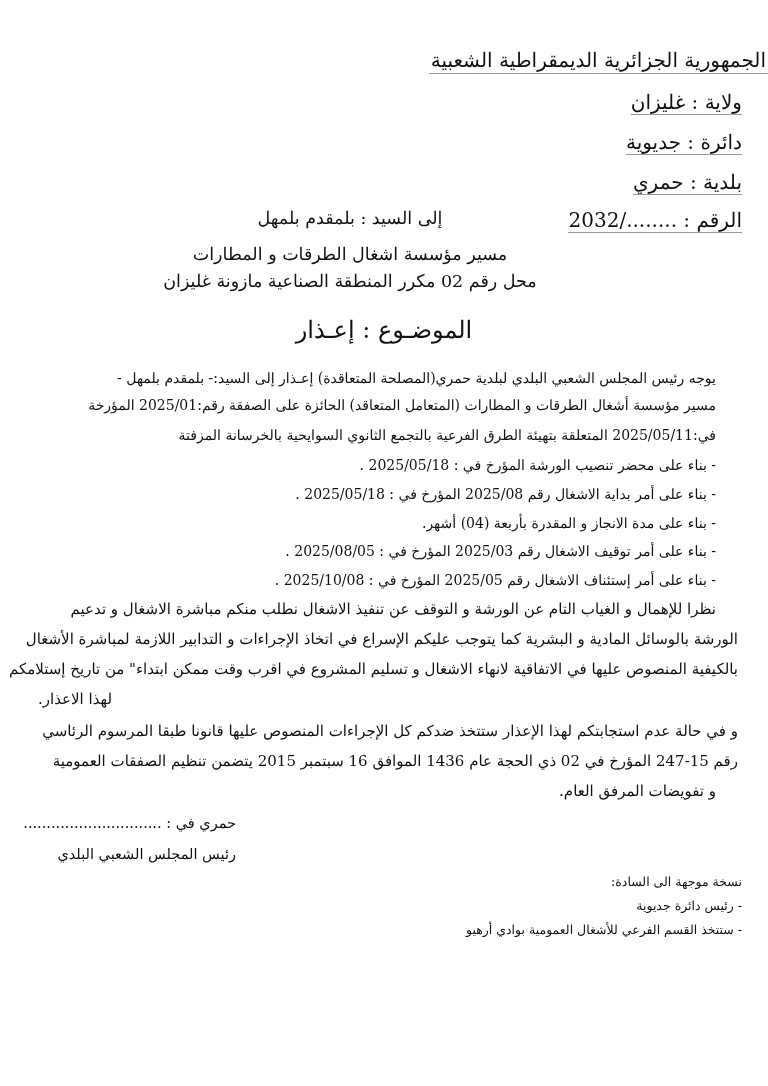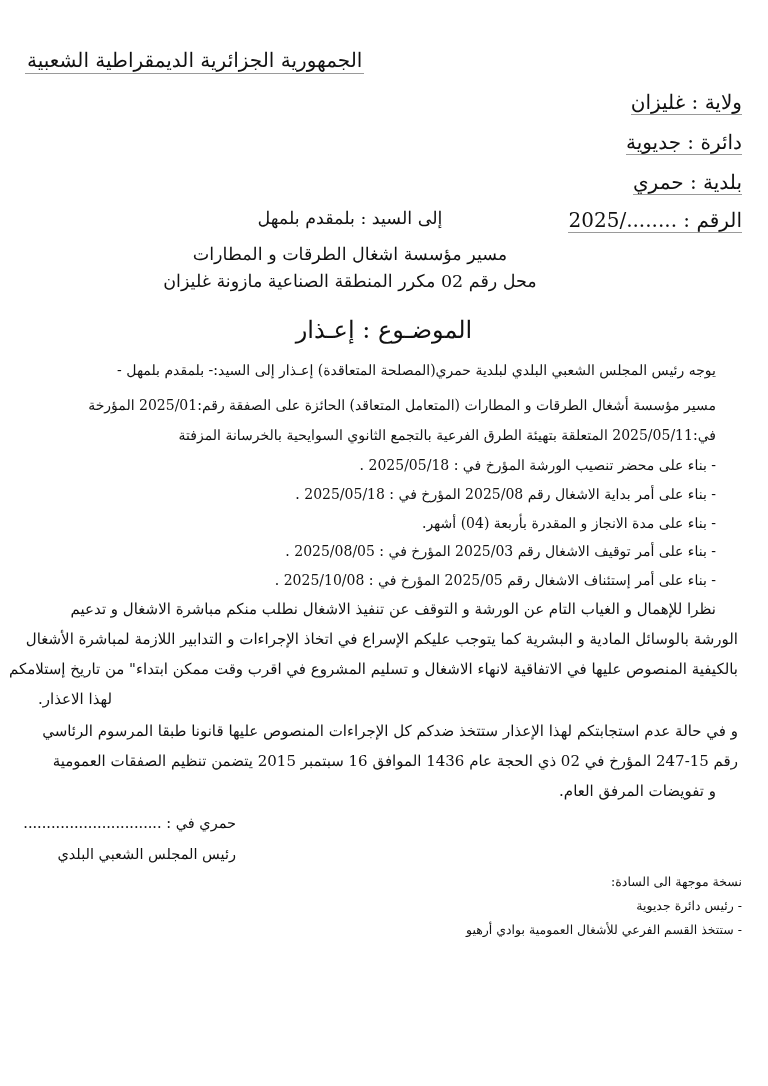--- a/index.html
+++ b/index.html
@@ -4,21 +4,21 @@
 <style>
   html, body { margin: 0; padding: 0; background: #ffffff; }
   body {
     width: 768px; height: 1086px; position: relative; overflow: hidden;
     font-family: "DejaVu Serif", "Liberation Serif", serif;
     color: #111111;
   }
   .abs { position: absolute; }
   .rtl { direction: rtl; unicode-bidi: plaintext; }
 
-  .republic { left: 1px; right: 0; top: 48px; text-align: left; font-size: 20px; padding-left: 24px; }
+  .republic { left: 1px; right: 0; top: 48px; text-align: right; font-size: 20px; padding-left: 24px; }
   .republic span { border-bottom: 1.5px solid #9a9a9a; padding: 0 2px 1px 2px; }
 
   .hdr { right: 26px; font-size: 20px; text-align: right; }
   .hdr span { border-bottom: 1.5px solid #9a9a9a; }
 
   .to-block { left: 140px; width: 420px; text-align: center; font-size: 17.5px; }
 
   .subject { left: 0; right: 0; top: 316px; text-align: center; font-size: 24px; }
 
   .body-line { right: 52px; font-size: 14px; text-align: right; white-space: nowrap; }
@@ -37,30 +37,30 @@
 <div class="abs hdr rtl" style="top:90px;">
   <span>ولاية : غليزان</span>
 </div>
 <div class="abs hdr rtl" style="top:130px;">
   <span>دائرة : جديوية</span>
 </div>
 <div class="abs hdr rtl" style="top:170px;">
   <span>بلدية : حمري</span>
 </div>
 <div class="abs hdr rtl" style="top:208px;">
-  <span>الرقم : ......../2025</span>
+  <span>الرقم : ......../2032</span>
 </div>
 
 <div class="abs to-block rtl" style="top:208px;">إلى السيد :  بلمقدم بلمهل</div>
 <div class="abs to-block rtl" style="top:244px;">مسير مؤسسة اشغال الطرقات و المطارات</div>
 <div class="abs to-block rtl" style="top:271px;">محل رقم 02 مكرر المنطقة الصناعية مازونة غليزان</div>
 
 <div class="abs subject rtl">الموضـوع : إعـذار</div>
 
-<div class="abs body-line rtl" style="top:362px; right:52px;text-align:right;">يوجه رئيس المجلس الشعبي البلدي لبلدية حمري(المصلحة المتعاقدة) إعـذار إلى السيد:- بلمقدم بلمهل -</div>
+<div class="abs body-line rtl" style="top:370px; right:52px;text-align:right;">يوجه رئيس المجلس الشعبي البلدي لبلدية حمري(المصلحة المتعاقدة) إعـذار إلى السيد:- بلمقدم بلمهل -</div>
 <div class="abs body-line rtl" style="top:397px; right:52px;">مسير مؤسسة أشغال الطرقات و المطارات (المتعامل المتعاقد) الحائزة على الصفقة رقم:2025/01 المؤرخة</div>
 <div class="abs body-line rtl" style="top:427px; right:52px;">في:2025/05/11 المتعلقة بتهيئة الطرق الفرعية بالتجمع الثانوي السوايحية بالخرسانة المزفتة</div>
 
 <div class="abs body-line rtl" style="top:457px; right:52px;">- بناء على محضر تنصيب الورشة المؤرخ في : 2025/05/18 .</div>
 <div class="abs body-line rtl" style="top:486px; right:52px;text-align:right;">- بناء على أمر بداية الاشغال رقم 2025/08 المؤرخ في : 2025/05/18 .</div>
 <div class="abs body-line rtl" style="top:515px; right:52px;">- بناء على مدة الانجاز و المقدرة بأربعة (04) أشهر.</div>
 <div class="abs body-line rtl" style="top:543px; right:52px;">- بناء على أمر توقيف الاشغال رقم 2025/03 المؤرخ في : 2025/08/05 .</div>
 <div class="abs body-line rtl" style="top:572px; right:52px;">- بناء على أمر إستئناف الاشغال رقم 2025/05 المؤرخ في : 2025/10/08 .</div>
 
 <div class="abs para rtl" style="top:600px; right:52px;">نظرا للإهمال و الغياب التام عن الورشة و التوقف عن تنفيذ الاشغال نطلب منكم مباشرة الاشغال و تدعيم</div>

